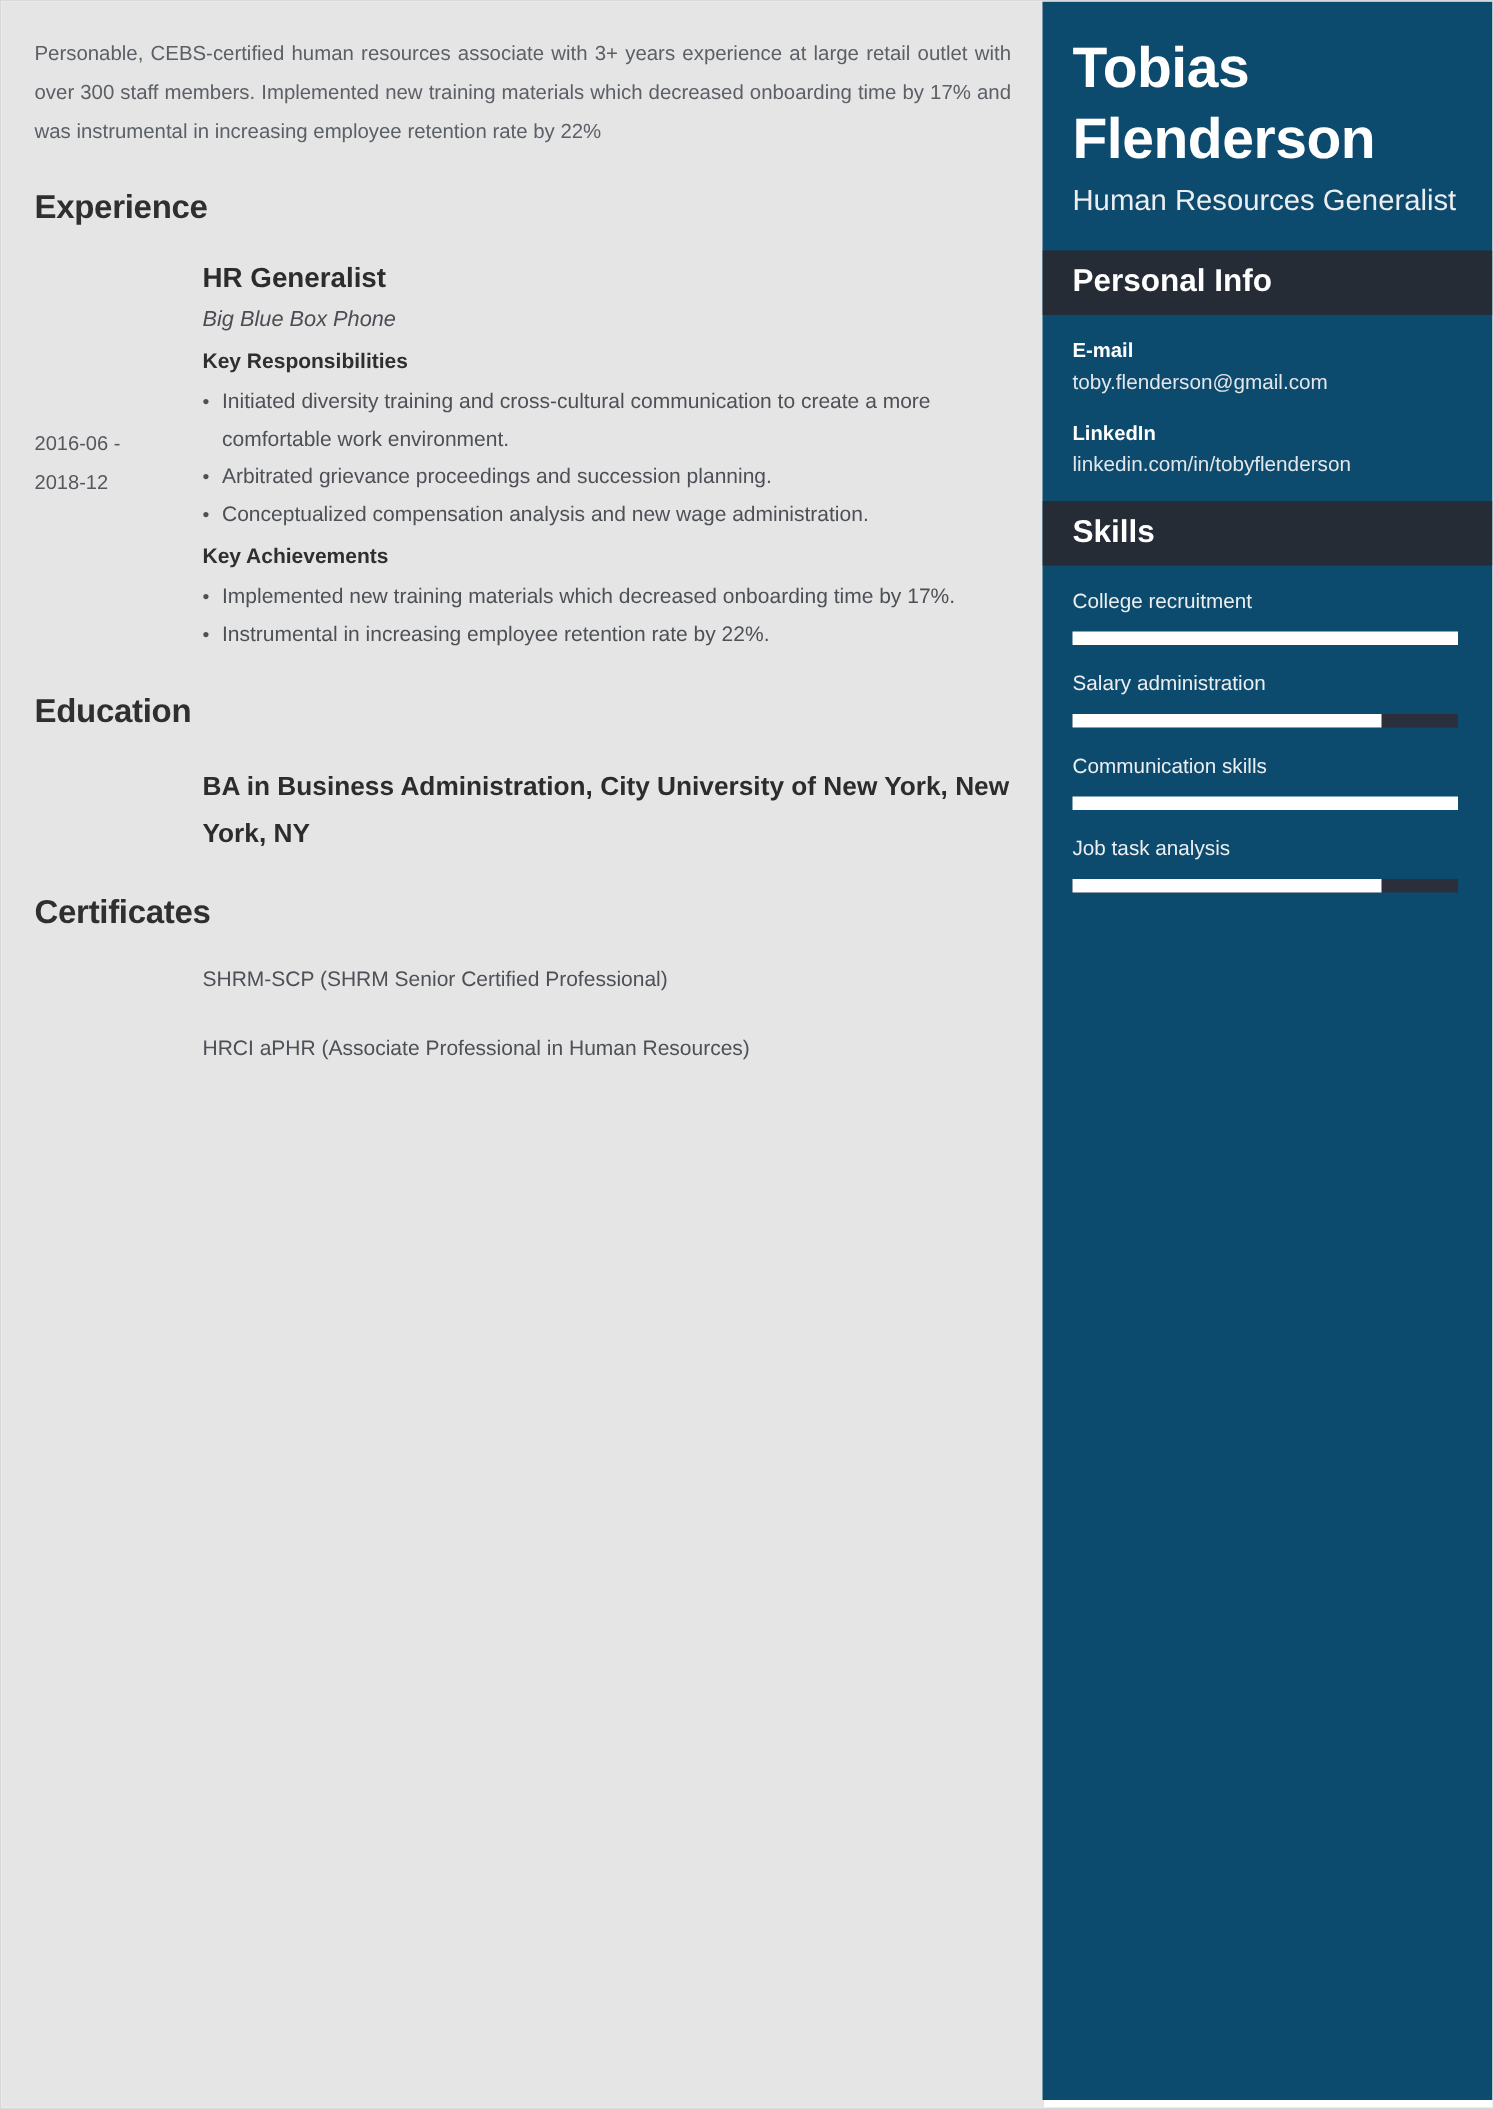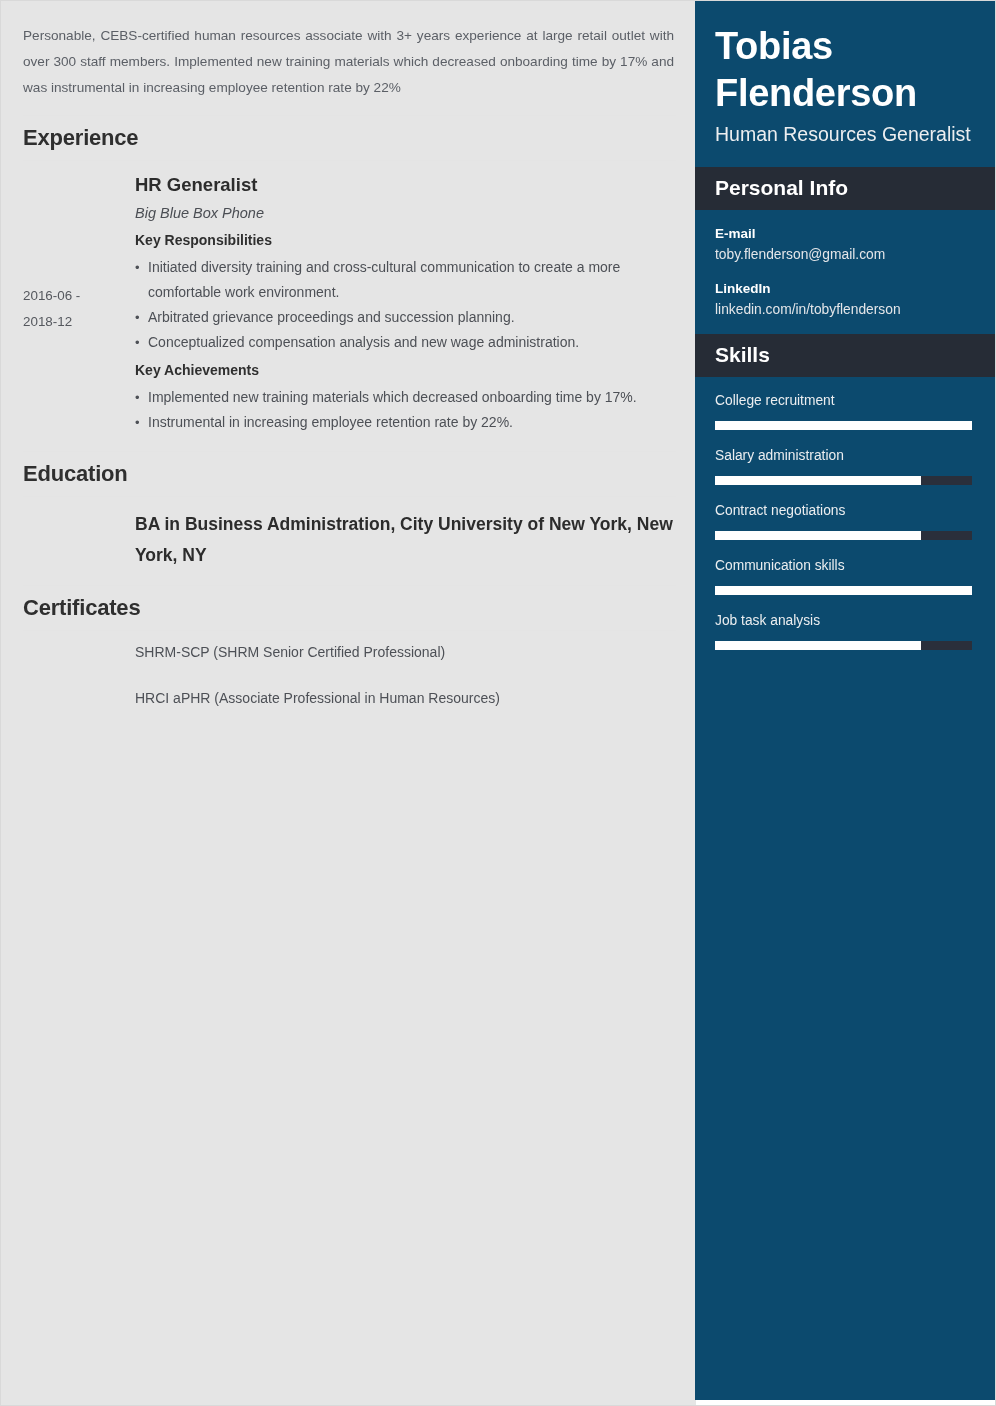--- a/index.html
+++ b/index.html
@@ -322,26 +322,20 @@
             <div class="skill-fill" style="width: 100%;"></div>
           </div>
         </div>
         <div class="skill">
           <div class="skill-name">Salary administration</div>
           <div class="skill-track">
             <div class="skill-fill" style="width: 80%;"></div>
           </div>
         </div>
         <div class="skill">
-          <div class="skill-name">Contract negotiations</div>
-          <div class="skill-track">
-            <div class="skill-fill" style="width: 80%;"></div>
-          </div>
-        </div>
-        <div class="skill">
           <div class="skill-name">Communication skills</div>
           <div class="skill-track">
             <div class="skill-fill" style="width: 100%;"></div>
           </div>
         </div>
         <div class="skill">
           <div class="skill-name">Job task analysis</div>
           <div class="skill-track">
             <div class="skill-fill" style="width: 80%;"></div>
           </div>

